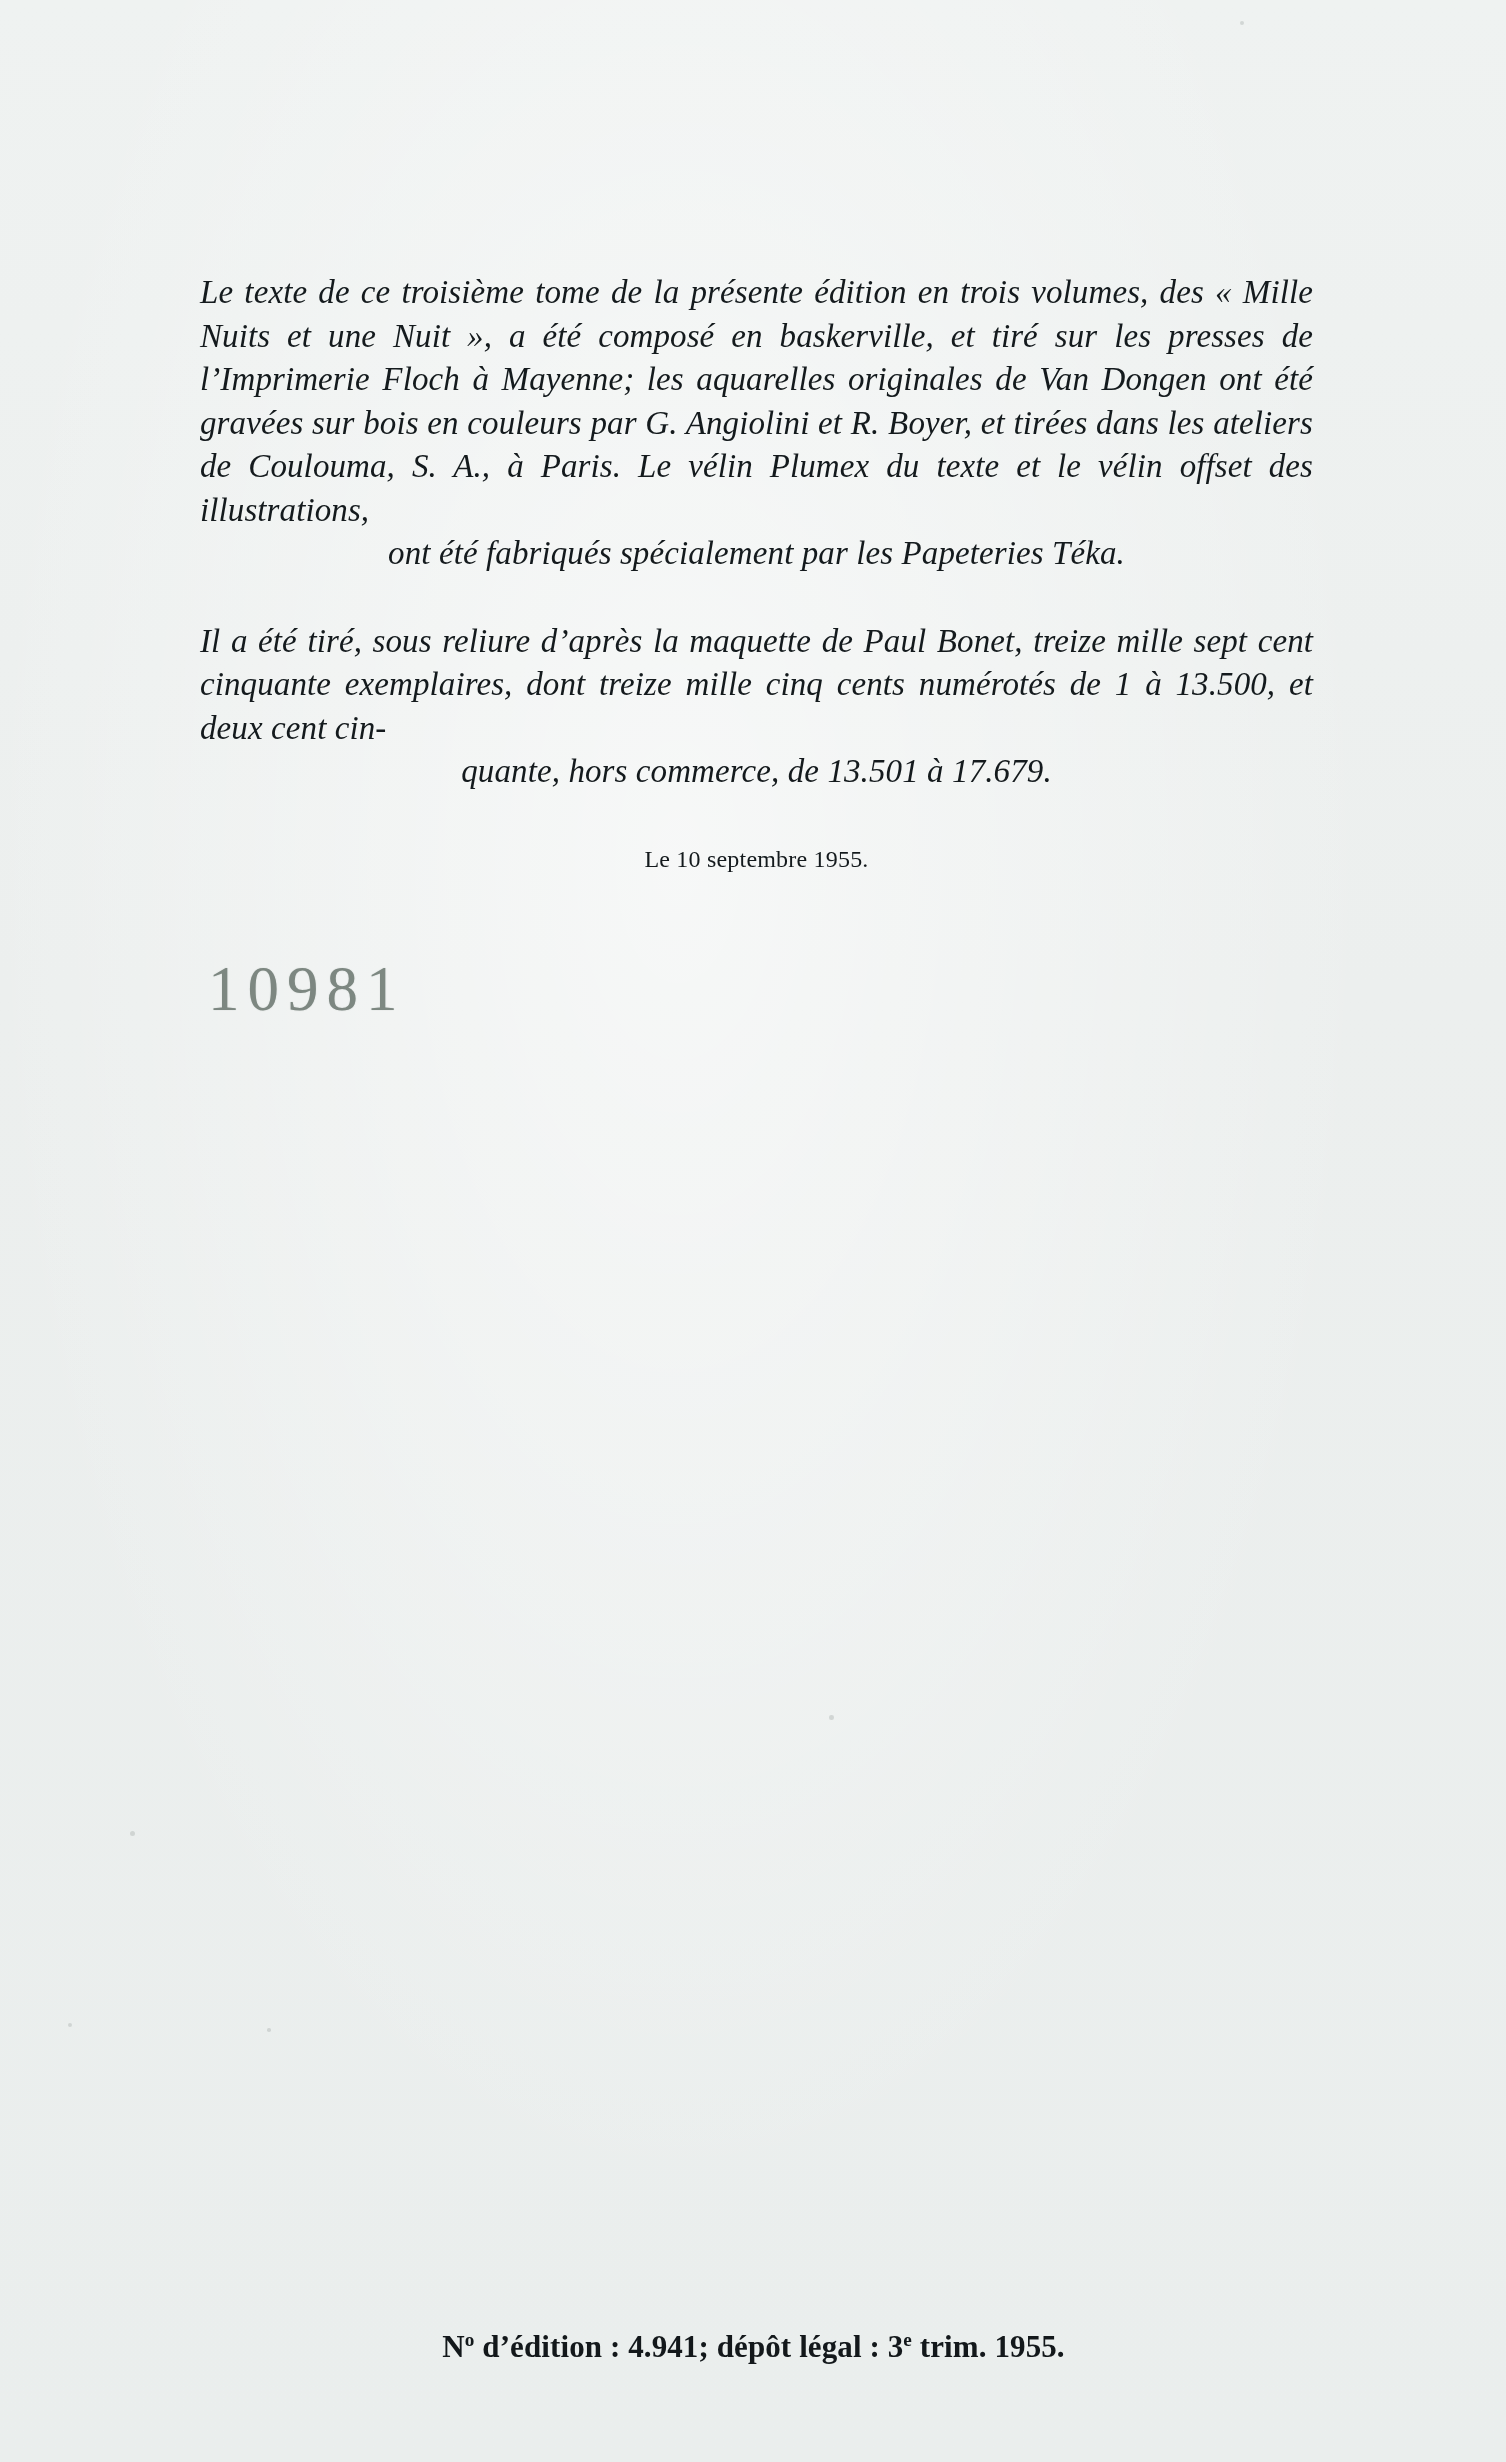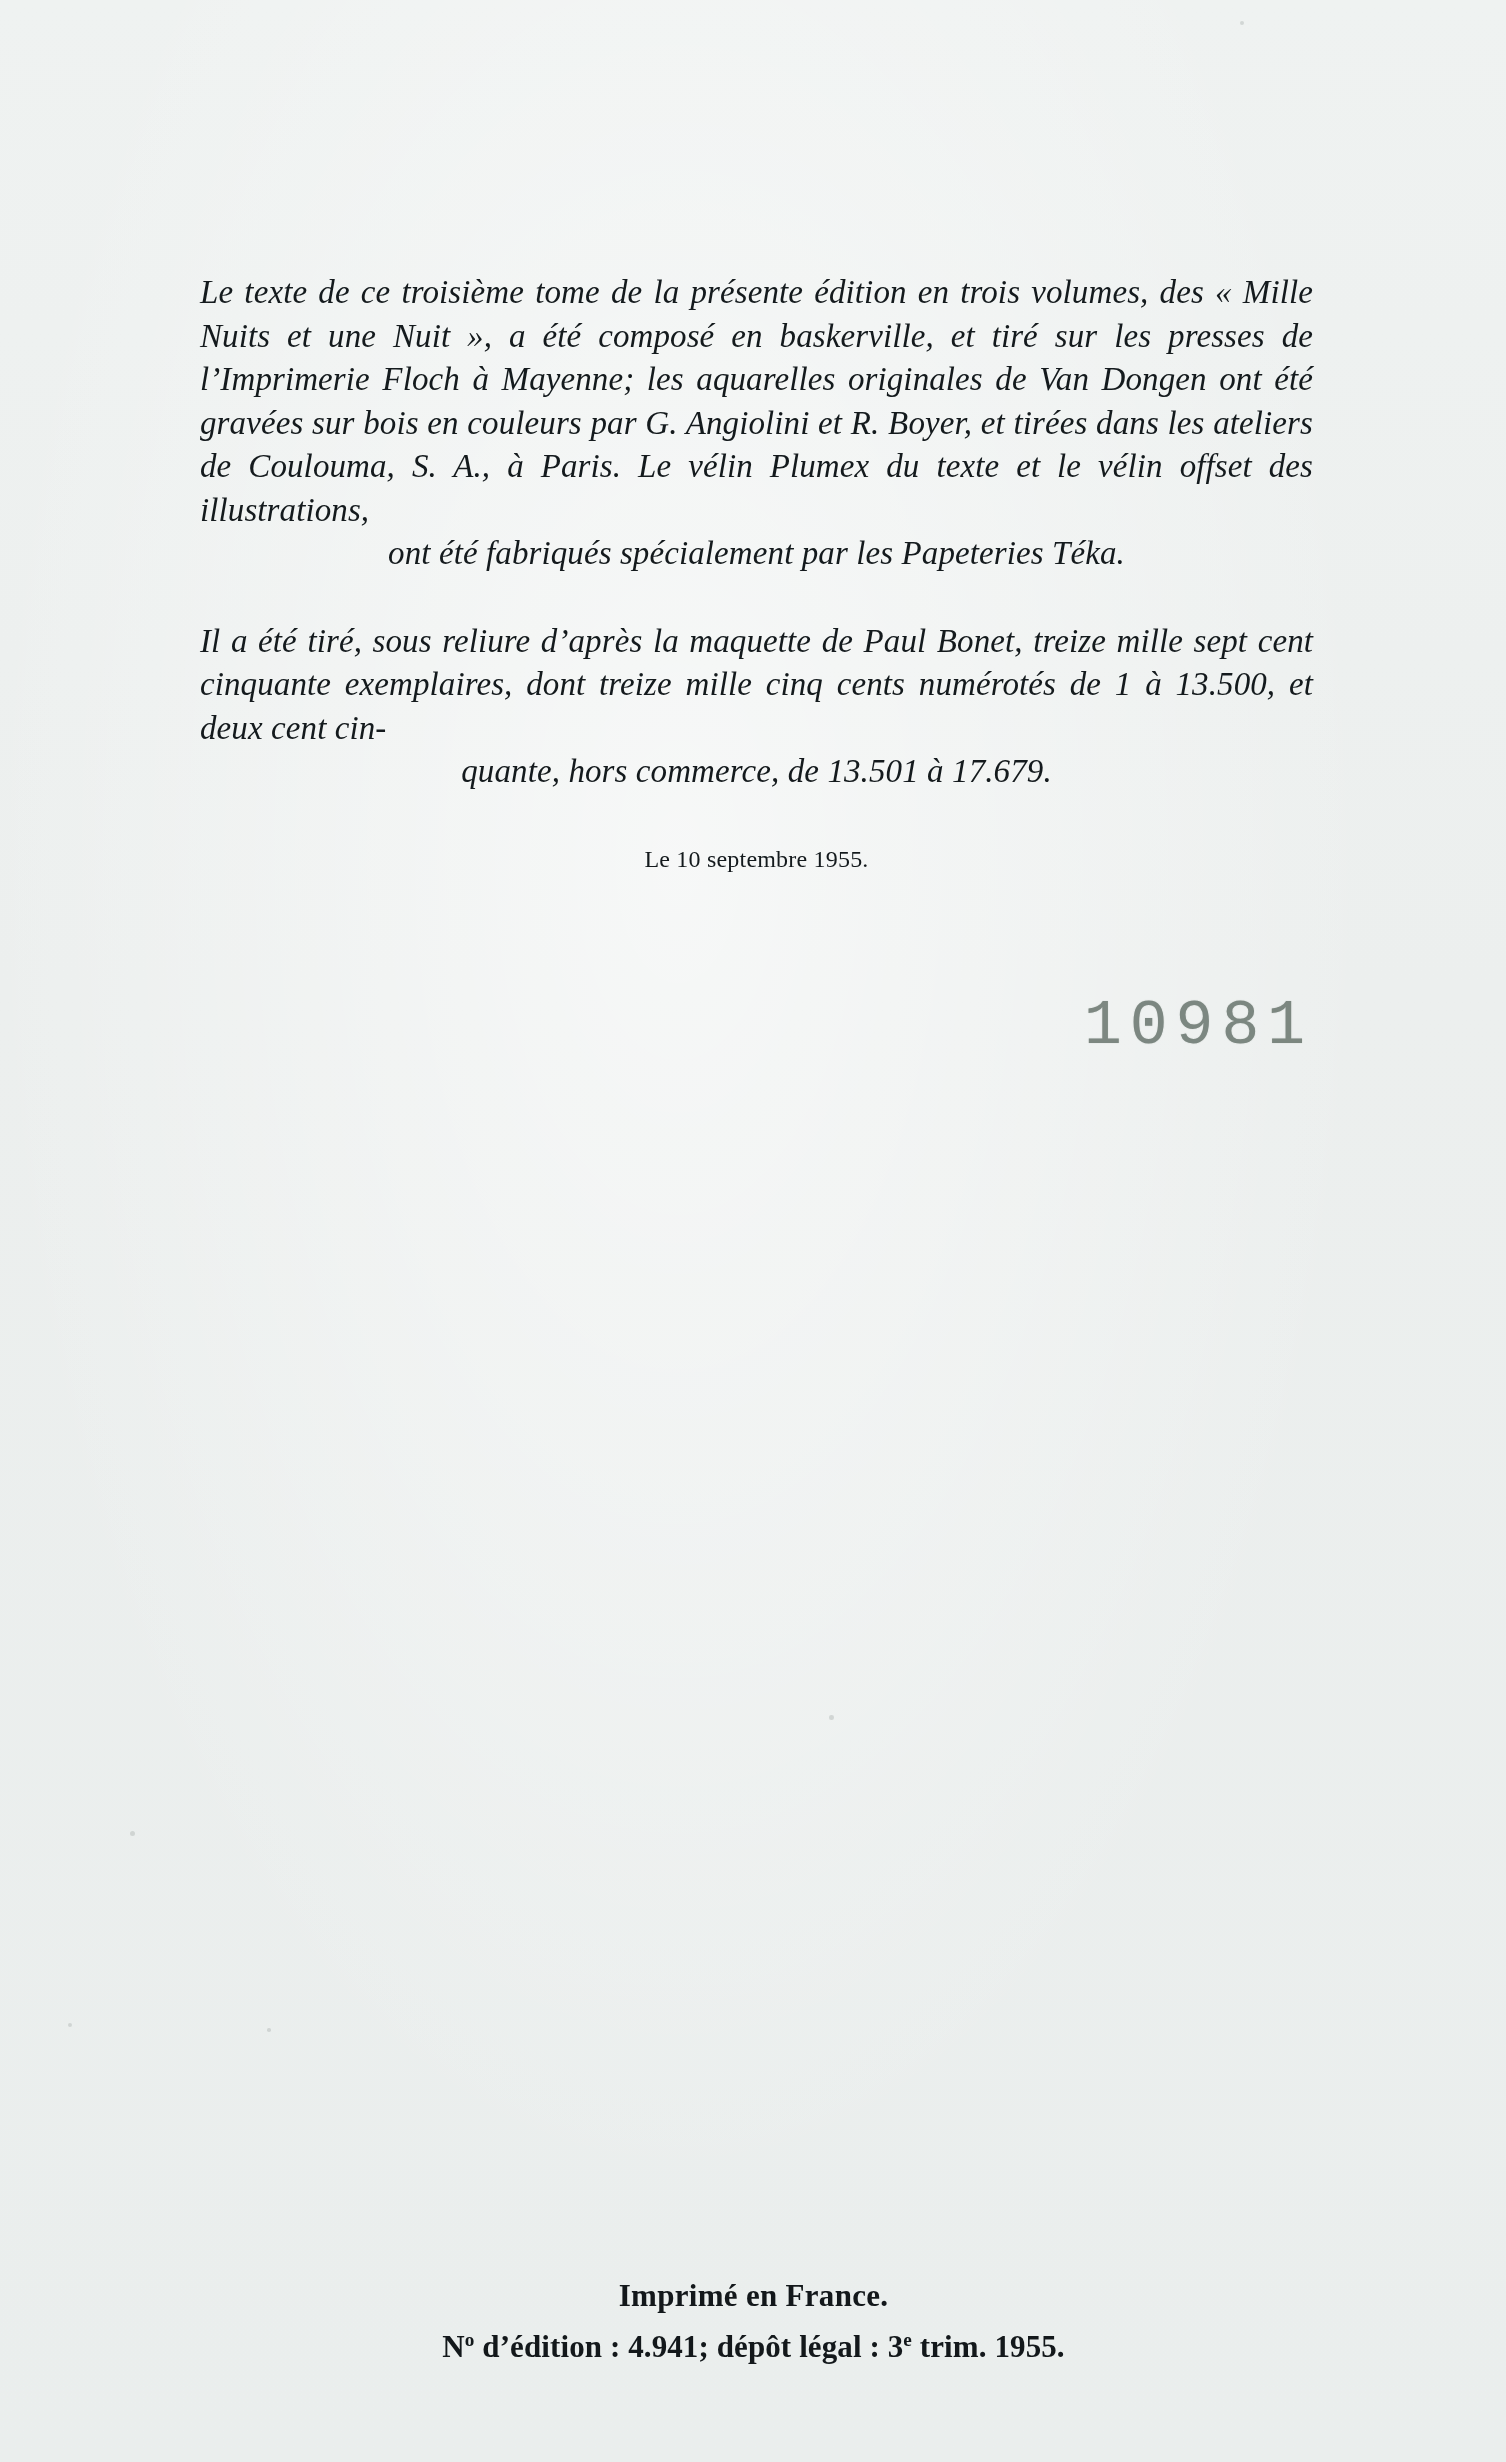--- a/index.html
+++ b/index.html
@@ -63,23 +63,23 @@
 
   .date-line {
     margin-top: 52px;
     text-align: center;
     font-size: 24px;
     color: #141a1d;
     letter-spacing: 0.2px;
   }
 
   .stamp {
-    margin-top: 118px;
-    text-align: right;
-    font-family: Liberation Mono, monospace;
+    margin-top: 80px;
+    text-align: left;
+    font-family: Liberation Serif, serif;
     font-size: 63px;
     letter-spacing: 8px;
     color: #5d6a62;
     opacity: 0.78;
     text-shadow: 0 0 1.2px rgba(80,95,85,0.35);
     padding-left: 8px;
   }
 
   .footer {
     position: absolute;
@@ -129,17 +129,16 @@
       <p>Il a été tiré, sous reliure d’après la maquette de Paul Bonet, treize mille sept cent cinquante exemplaires, dont treize mille cinq cents numérotés de 1 à 13.500, et deux cent cin-</p>
       <p class="center-line">quante, hors commerce, de 13.501 à 17.679.</p>
     </div>
 
     <div class="date-line">Le 10 septembre 1955.</div>
 
     <div class="stamp">10981</div>
   </div>
 
   <div class="footer">
-    <div class="line1">Imprimé en France.</div>
     <div class="line2"><span>N</span><span class="sup">o</span><span> d’édition : 4.941; dépôt légal : 3</span><span class="sup">e</span><span> trim. 1955.</span></div>
   </div>
 </div>
 
 
 </body></html>

